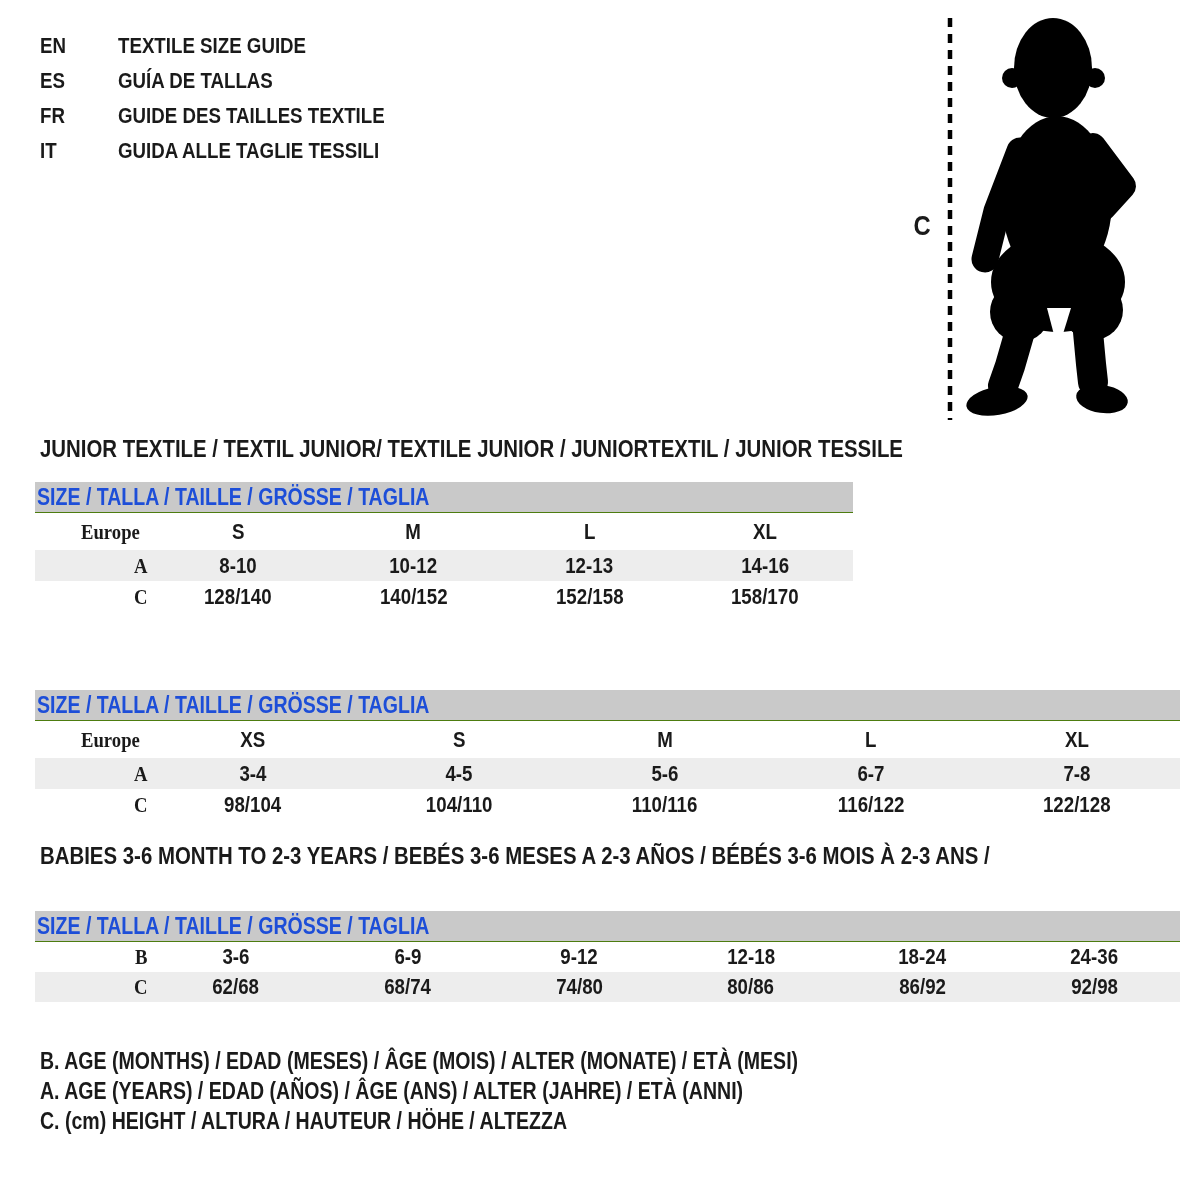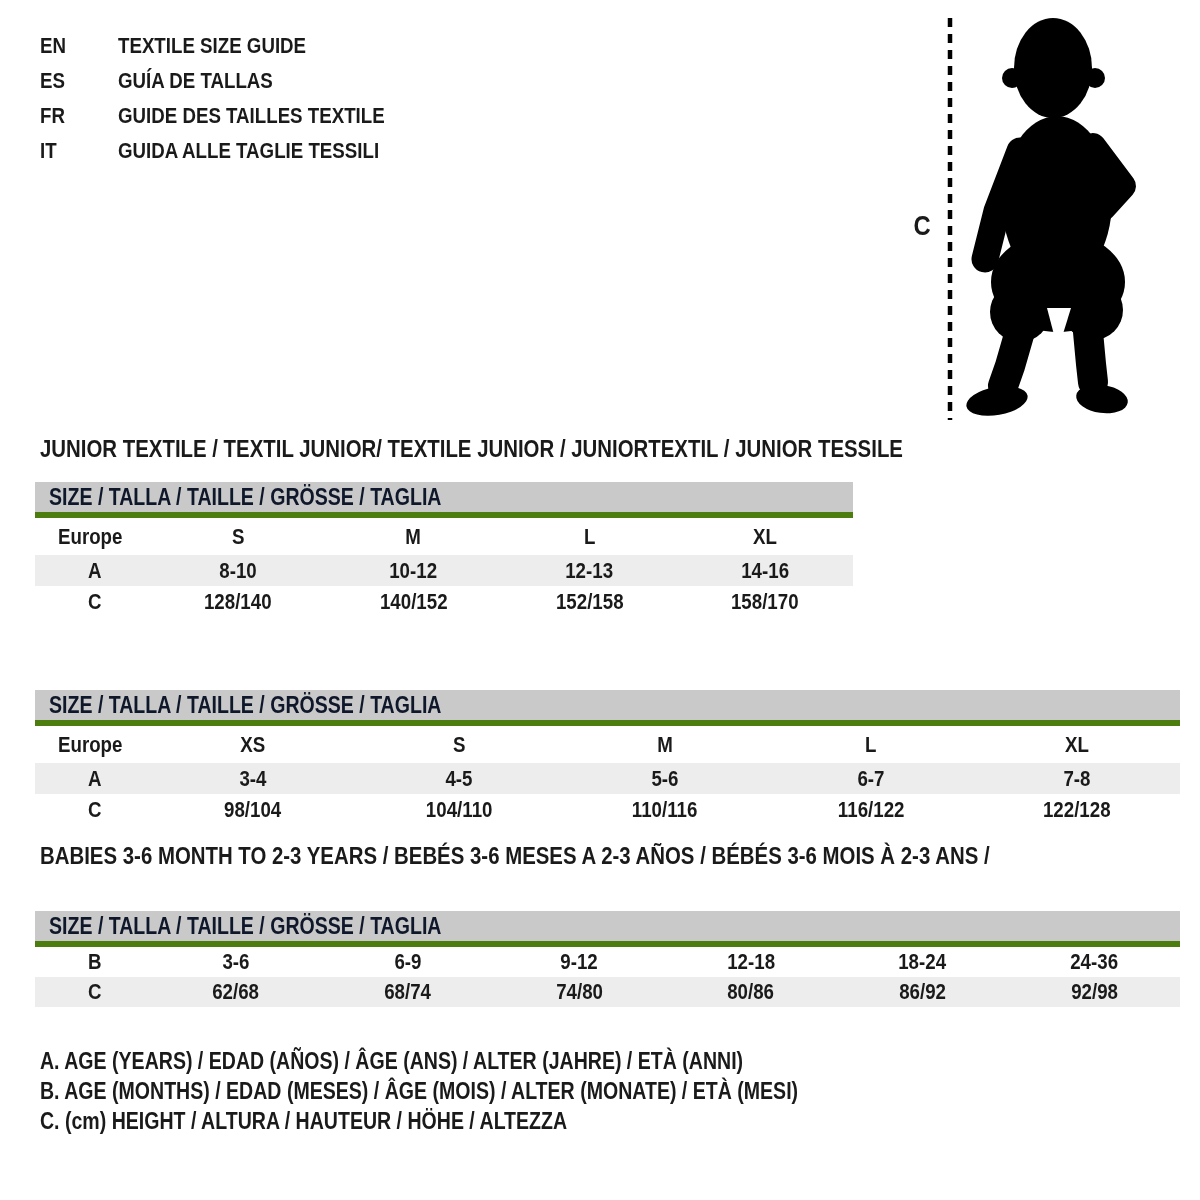--- a/index.html
+++ b/index.html
@@ -19,28 +19,28 @@
 
   
   .c-label{position:absolute;left:912px;top:210px;font-size:28px;}
   .fig-svg{position:absolute;left:940px;top:14px;}
 
   
   .sec-title{position:absolute;left:40px;font-size:24px;line-height:30px;}
   .sub{font-size:14px;vertical-align:-5px;letter-spacing:0;}
   .table{position:absolute;left:35px;}
   .thead{
-    height:30px;background:#c9c9c9;border-bottom:6px solid #4d7c0f;
-    display:flex;align-items:center;padding-left:14px;color:#0f172a;font-size:23px;
+    height:30px;background:#c9c9c9;border-bottom:1px solid #4d7c0f;
+    display:flex;align-items:center;padding-left:2px;color:#1d4ed8;font-size:23px;
   }
   .trow{display:grid;align-items:center;font-size:22px;height:31px;}
   .table-a .trow:first-child{height:37px;}
   .table-b .trow{height:30px;}
   .trow.shaded{background:#ededed;}
-  .tlabel{padding-left:7px;text-align:center;}
+  .tlabel{padding-left:7px;text-align:right;font-family:Liberation Serif, serif;}
   .tcell{text-align:center;}
 
   
   .legend{position:absolute;left:40px;top:1046px;font-size:23px;}
   .legend-line{height:30px;display:flex;align-items:center;}
 </style>
 </head>
 <body>
 
 <div class="canvas">
@@ -182,23 +182,23 @@
           <div class="tcell"><span class="ct">74/80</span></div>
           <div class="tcell"><span class="ct">80/86</span></div>
           <div class="tcell"><span class="ct">86/92</span></div>
           <div class="tcell"><span class="ct">92/98</span></div>
         </div>
       </div>
   </div>
 
   <div class="legend">
     <div class="legend-line">
+        <span class="ct ctl">B. AGE (MONTHS) / EDAD (MESES) / ÂGE (MOIS) / ALTER (MONATE) / ETÀ (MESI)</span>
+      </div>
+    <div class="legend-line">
         <span class="ct ctl">A. AGE (YEARS) / EDAD (AÑOS) / ÂGE (ANS) / ALTER (JAHRE) / ETÀ (ANNI)</span>
-      </div>
-    <div class="legend-line">
-        <span class="ct ctl">B. AGE (MONTHS) / EDAD (MESES) / ÂGE (MOIS) / ALTER (MONATE) / ETÀ (MESI)</span>
       </div>
     <div class="legend-line">
         <span class="ct ctl">C. (cm) HEIGHT / ALTURA / HAUTEUR / HÖHE / ALTEZZA</span>
       </div>
   </div>
 
 </div>
 
 </body></html>

